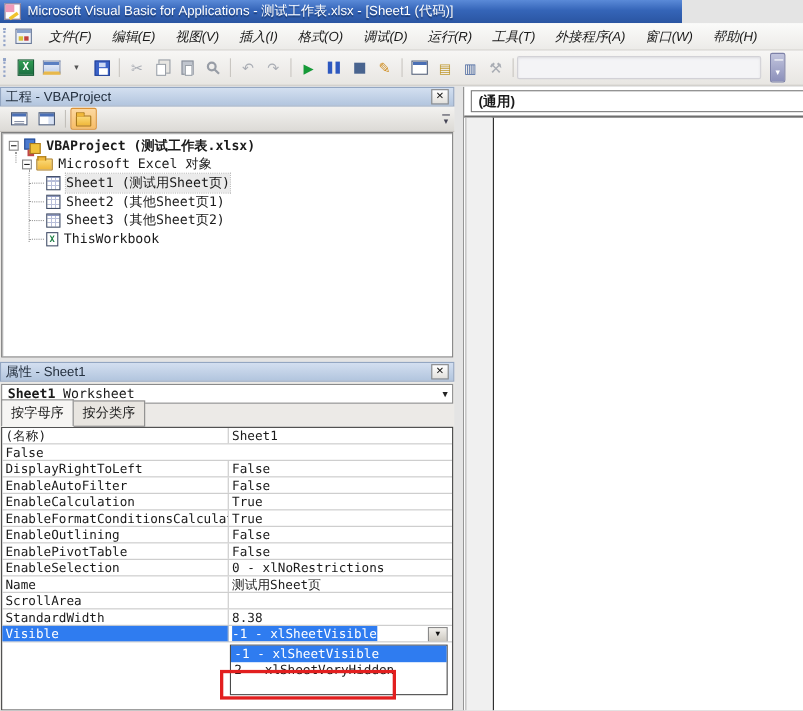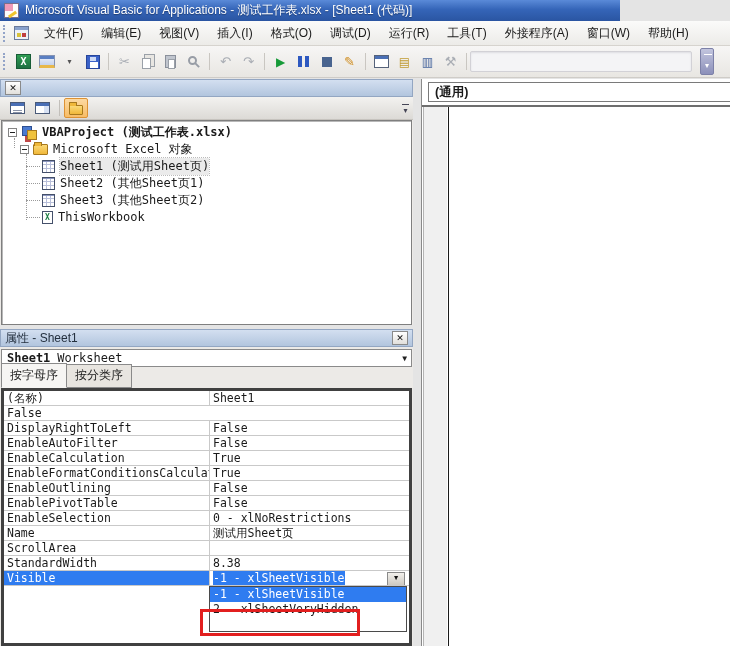--- a/index.html
+++ b/index.html
@@ -18,21 +18,21 @@
   }
   .app-icon { width:15px; height:15px; background:#fdfdfd; border:1px solid #7b6f8a; position:relative; flex:none; }
   .app-icon::before { content:""; position:absolute; left:0; top:0; width:8px; height:7px; background:#ef9ab8; }
   .app-icon::after  { content:""; position:absolute; right:1px; bottom:1px; width:9px; height:3px; background:#f0c32c; transform:rotate(-35deg); }
   .title-text { margin-left:6px; font-size:12px; white-space:nowrap; text-shadow:0 1px 1px rgba(0,0,0,.35); }
 
   
   .menubar {
     position:absolute; left:0; top:21px; width:730px; height:25px;
     background:linear-gradient(#fbfbfa,#ecebe8); border-bottom:1px solid #d6d3ce;
-    display:flex; align-items:center;
+    display:flex; align-items:center;font-style:italic;
   }
   .grip { width:5px; height:17px; border-left:2px dotted #93a4c8; margin:0 4px 0 3px; flex:none; }
   .child-icon { width:15px; height:14px; background:#eef1f7; border:1px solid #6a7a9a; box-shadow:inset 0 3px 0 #8aa2cc; position:relative; margin:0 6px 0 2px; flex:none; }
   .child-icon::after { content:""; position:absolute; left:2px; bottom:2px; width:4px; height:4px; background:#d8c23a; box-shadow:5px 0 0 #c04040; }
   .mitem { padding:3px 9px; white-space:nowrap; cursor:default; }
 
   
   .toolbar {
     position:absolute; left:0; top:46px; width:730px; height:32px;
     background:linear-gradient(#f7f6f5,#e8e6e2); border-bottom:1px solid #cfccc7;
@@ -114,21 +114,21 @@
 
   
   .prop-panel { position:absolute; left:0; top:329px; width:413px; height:317px; background:#eceae7; }
   .obj-select { position:absolute; left:1px; top:20px; right:1px; height:18px; background:#fff; border:1px solid #8a8a8a; display:flex; align-items:center; padding-left:5px; font-family:"DejaVu Sans Mono",monospace; font-size:12px; }
   .obj-select .oname { font-weight:bold; }
   .obj-select .otype { margin-left:7px; }
   .obj-select .ddarrow { position:absolute; right:4px; top:4px; font-size:8px; color:#222; }
   .tabsrow { position:absolute; left:1px; top:40px; right:1px; height:19px; display:flex; align-items:flex-end; }
   .ptab { padding:2px 8px 3px; border:1px solid #8a8a8a; background:#e8e5e0; font-size:12px; margin-right:-1px; }
   .ptab.active { background:#f6f5f3; border-bottom-color:#f6f5f3; padding-top:3px; position:relative; z-index:2; }
-  .pgrid { position:absolute; left:1px; top:59px; right:1px; bottom:0; background:#fff; border:3px solid #404040; overflow:hidden; }
+  .pgrid { position:absolute; left:1px; top:59px; right:1px; bottom:0; background:#fff; border:1px solid #404040; overflow:hidden; }
   .prow { position:relative; display:flex; height:15px; border-bottom:1px solid #c9c9c9; font-family:"DejaVu Sans Mono",monospace; font-size:11.5px; }
   .pname { width:206px; flex:none; border-right:1px solid #c9c9c9; padding:0 3px; white-space:nowrap; overflow:hidden; line-height:14px; }
   .pval { flex:1; padding:0 3px; white-space:nowrap; overflow:hidden; line-height:14px; position:relative; }
   .prow.sel .pname { background:#2f7cf0; color:#fff; }
   .prow.sel .pvtext { background:#2f7cf0; color:#fff; }
   .prow.sel .pval::after { content:"▼"; position:absolute; right:4px; top:1px; width:16px; height:12px; background:linear-gradient(#f2f0ec,#cdc9c1); border:1px solid #8a8a8a; font-size:7px; line-height:11px; text-align:center; color:#111; }
   .vis-popup { position:absolute; left:209px; top:586px; width:198px; height:46px; background:#fff; border:1px solid #4a4a4a; z-index:5; font-family:"DejaVu Sans Mono",monospace; font-size:11.5px; }
   .opt { height:15px; line-height:14px; padding-left:3px; white-space:nowrap; }
   .opt.hl { background:#2f7cf0; color:#fff; }
   .red-annotation { position:absolute; left:200px; top:609px; width:160px; height:27px; border:3px solid #e21f1f; z-index:6; }
@@ -274,20 +274,21 @@
 
       <span class="tbtn">
         <i class="ticn i-help">?</i>
       </span>
     </div>
   <div class="tb-indicator"></div>
   <div class="tb-overflow">▾</div>
 
   <div class="proj-panel">
     <div class="phead">
+      <span class="ptitle">工程 - VBAProject</span>
       <span class="closebtn"></span>
     </div>
     <div class="proj-tools">
       <span class="ppbtn">
           <i class="ticn i-viewcode"></i>
         </span>
       <span class="ppbtn">
           <i class="ticn i-viewobj"></i>
         </span>
       <span class="pp-sep"></span>

